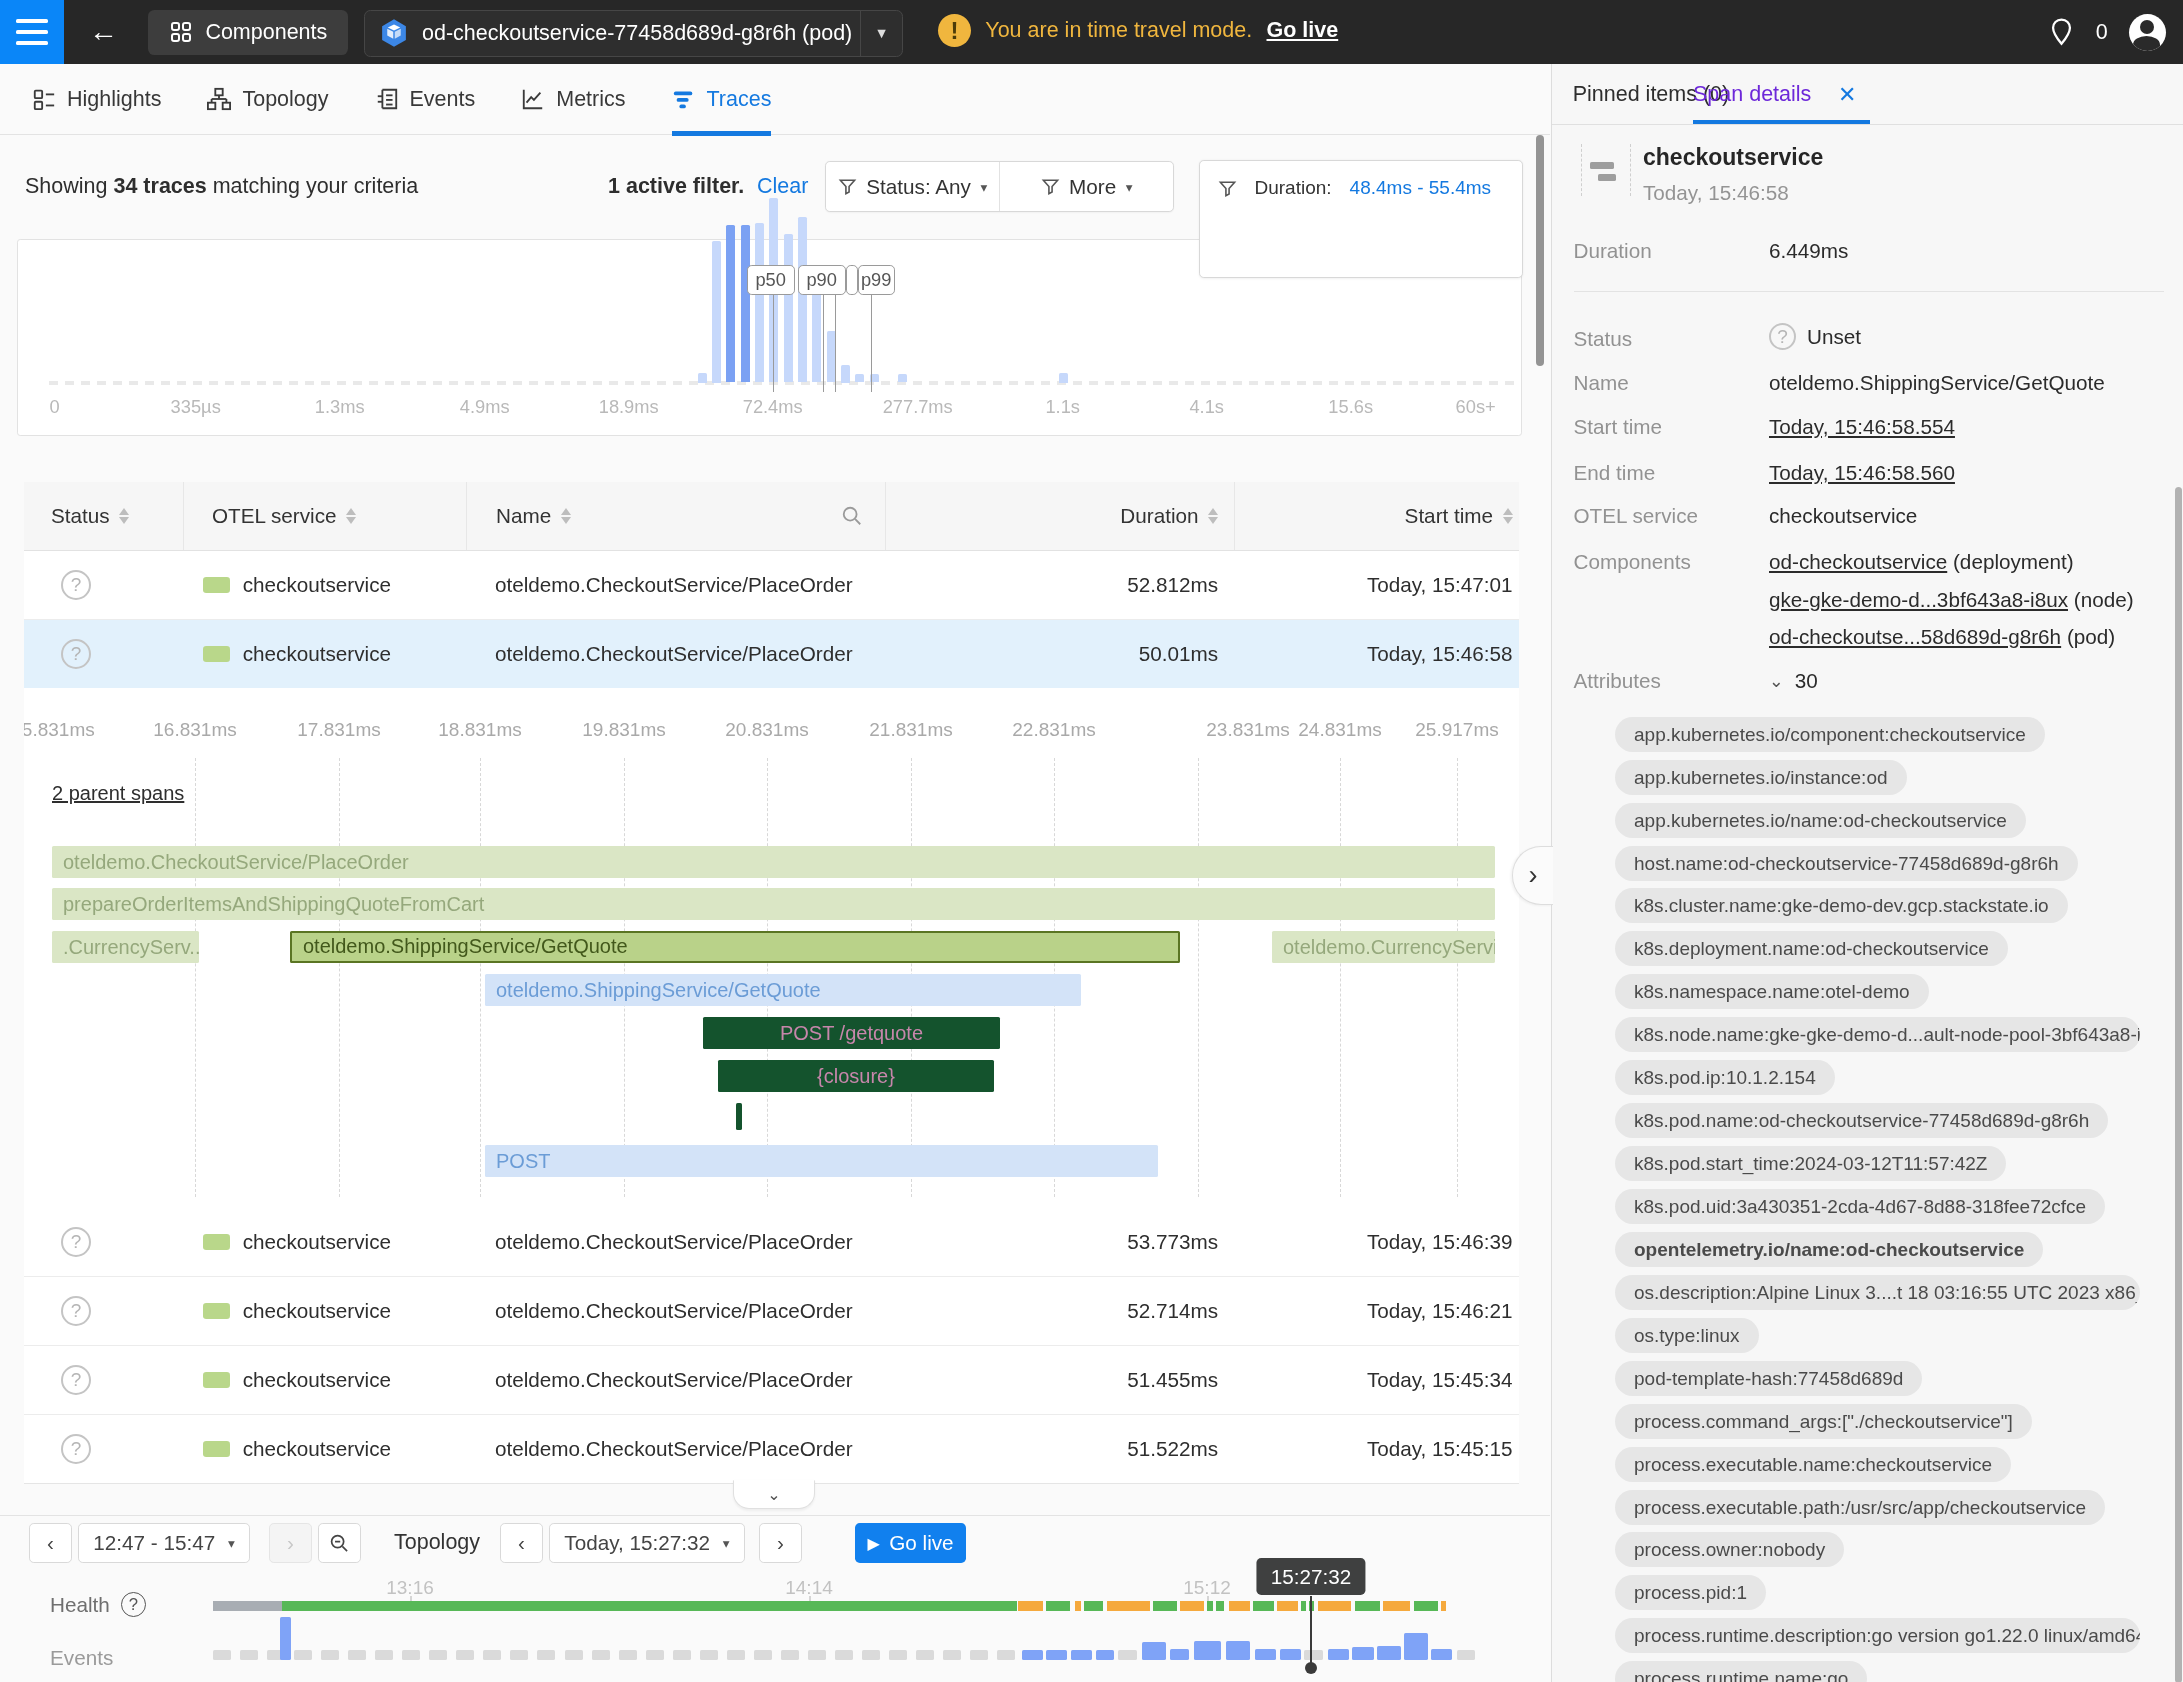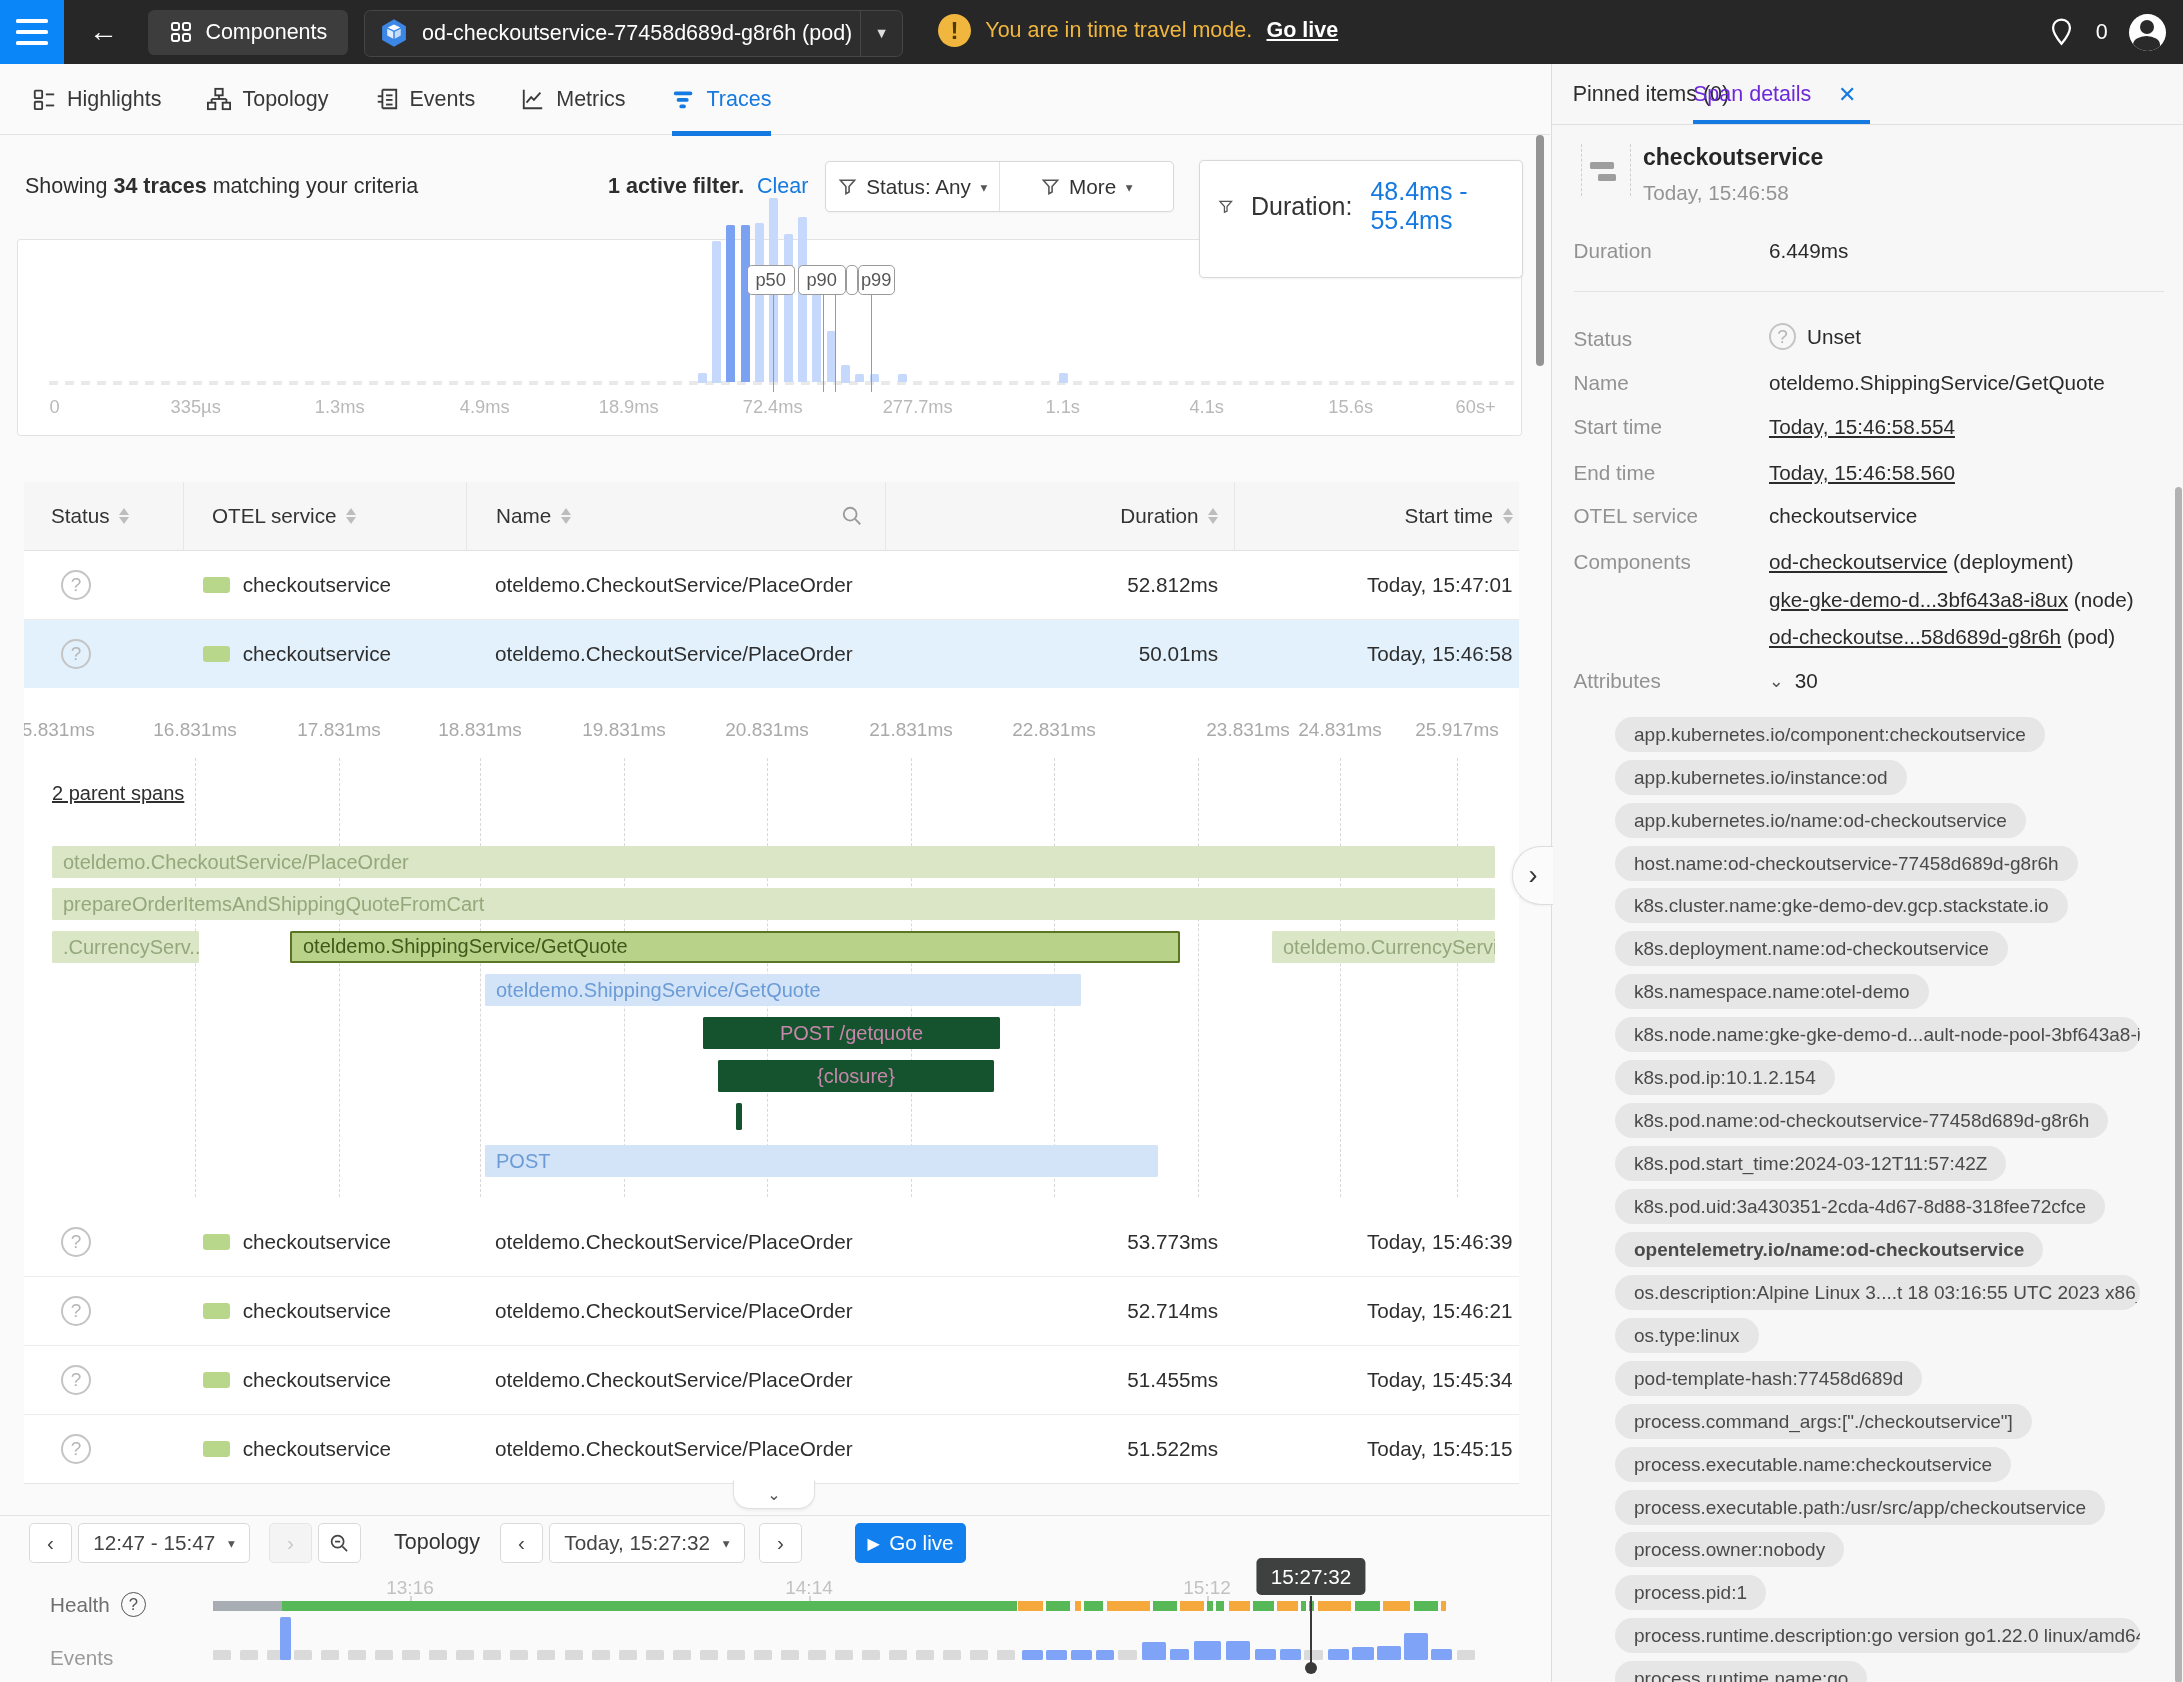--- a/index.html
+++ b/index.html
@@ -40,21 +40,21 @@
   .showing{position:absolute;left:25px;top:174px;font-size:21.5px;}
   .activef{position:absolute;left:608px;top:174px;font-size:21.5px;font-weight:bold;}
   .clear-link{position:absolute;left:757px;top:174px;font-size:21.5px;color:#1479e0;cursor:pointer;}
   .filter-group{position:absolute;left:825px;top:161px;width:347px;height:49px;background:#fff;border:0.8px solid #d8d8d8;
                 border-radius:4.8px;display:flex;box-shadow:0 0.8px 1.6px rgba(0,0,0,.04);}
   .filter-btn{flex:1;display:flex;align-items:center;justify-content:center;gap:9.5px;font-size:20.7px;color:#333;cursor:pointer;}
   .filter-btn + .filter-btn{border-left:0.8px solid #e2e2e2;}
   .caret{font-size:13.5px;color:#555;}
   .duration-box{position:absolute;left:1199px;top:160px;width:322px;height:116px;background:#fff;border:0.8px solid #d8d8d8;
                 border-radius:4.8px;box-shadow:0 0.8px 2.4px rgba(0,0,0,.06);z-index:5;cursor:pointer;}
-  .duration-box .inner{display:flex;align-items:center;gap:18px;margin:16px 0 0 17.5px;font-size:25px;color:#333;}
+  .duration-box .inner{display:flex;align-items:center;gap:18px;margin:16px 0 0 17.5px;font-size:19px;color:#333;}
   .duration-box .val{color:#1479e0;}
 
   
   .hist-card{position:absolute;left:16.7px;top:239px;width:1503px;height:195px;background:#fff;border:0.8px solid #e2e2e2;
              border-radius:3.2px;}
   .hist-base{position:absolute;left:31px;top:141px;width:1467px;height:4px;
              background:repeating-linear-gradient(90deg,#e9e9e9 0 9.5px,transparent 9.5px 16px);}
   .hist-bar{position:absolute;width:9.5px;border-radius:1.6px 1.6px 0 0;}
   .hist-bar.light{background:#c6d8fb;} .hist-bar.dark{background:#7ba1f3;}
   .hist-tick{position:absolute;top:156px;transform:translateX(-50%);font-size:18.3px;color:#b9b9b9;}

